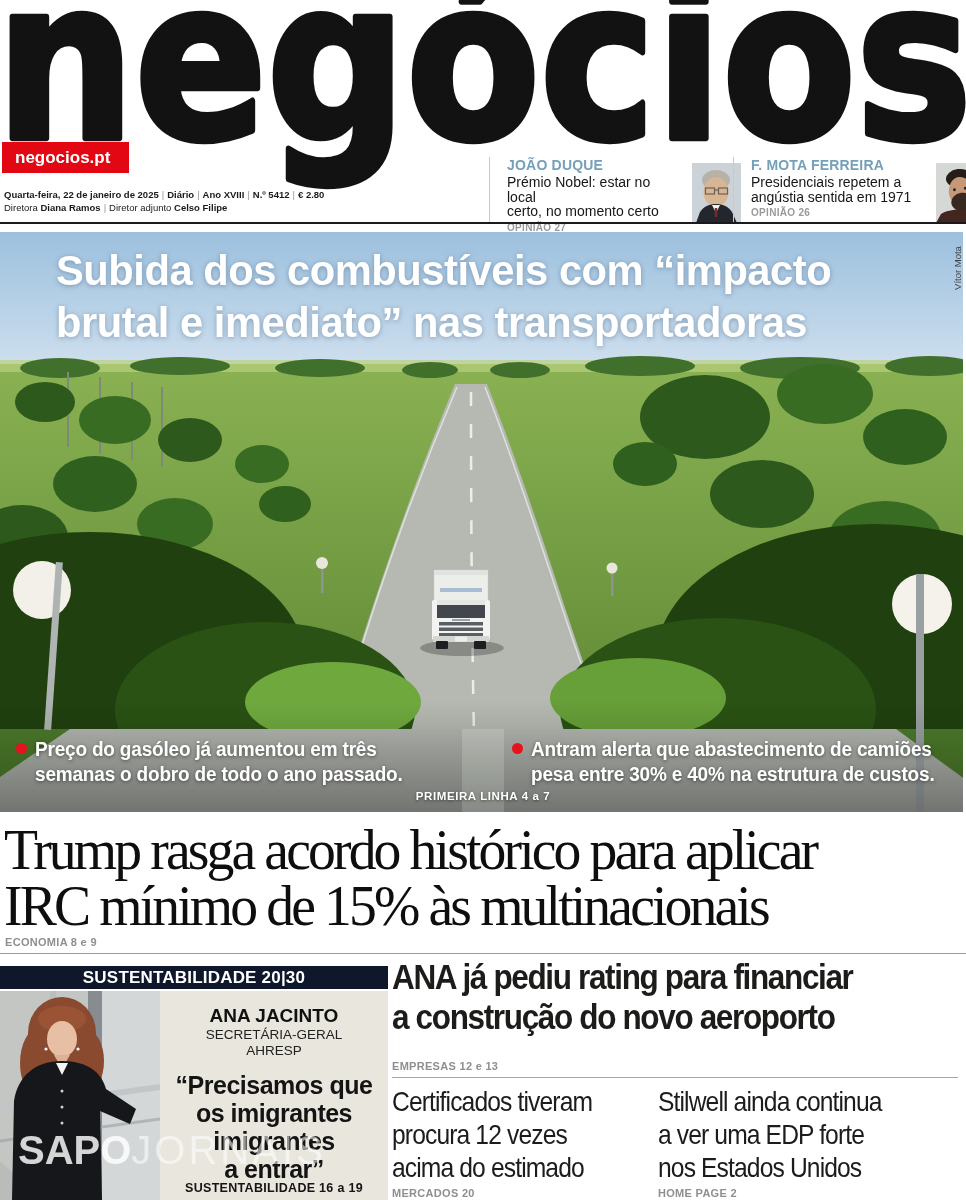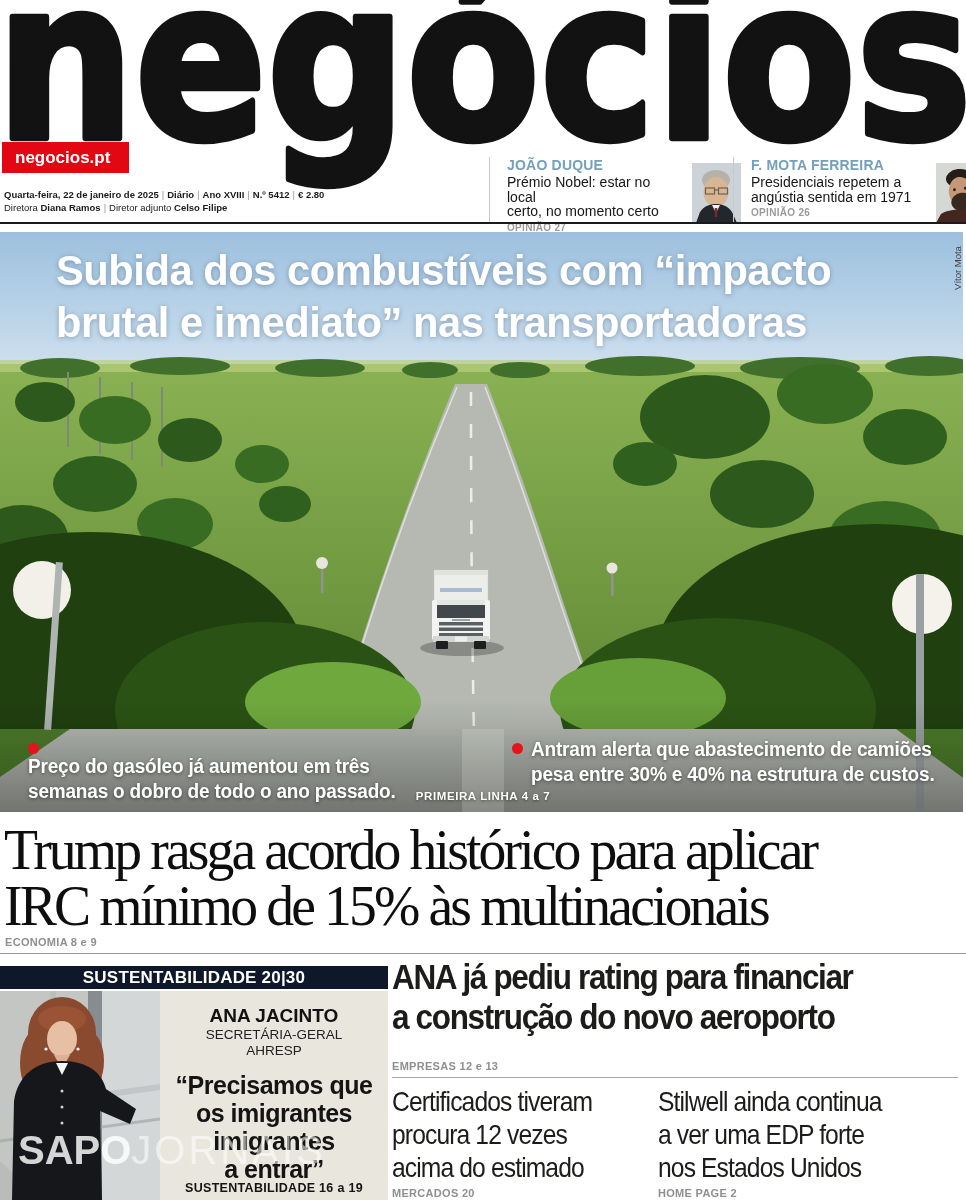--- a/index.html
+++ b/index.html
@@ -253,21 +253,21 @@
 
       <rect x="0" y="468" width="966" height="112" fill="url(#fade)"></rect>
     </svg>
 
     <div class="hero-headline">
       <span class="line">Subida dos combustíveis com “impacto</span>
       <span class="line">brutal e imediato” nas transportadoras</span>
     </div>
 
     <div class="hero-bullets">
-      <div class="bullet" style="left:28px;flex-direction:column;">
+      <div class="bullet" style="left:16px;">
         <span class="dot"></span>
         <span class="btxt">
           <span class="line">Preço do gasóleo já aumentou em três</span>
           <span class="line">semanas o dobro de todo o ano passado.</span>
         </span>
       </div>
       <div class="bullet" style="left:512px;">
         <span class="dot"></span>
         <span class="btxt">
           <span class="line">Antram alerta que abastecimento de camiões</span>

